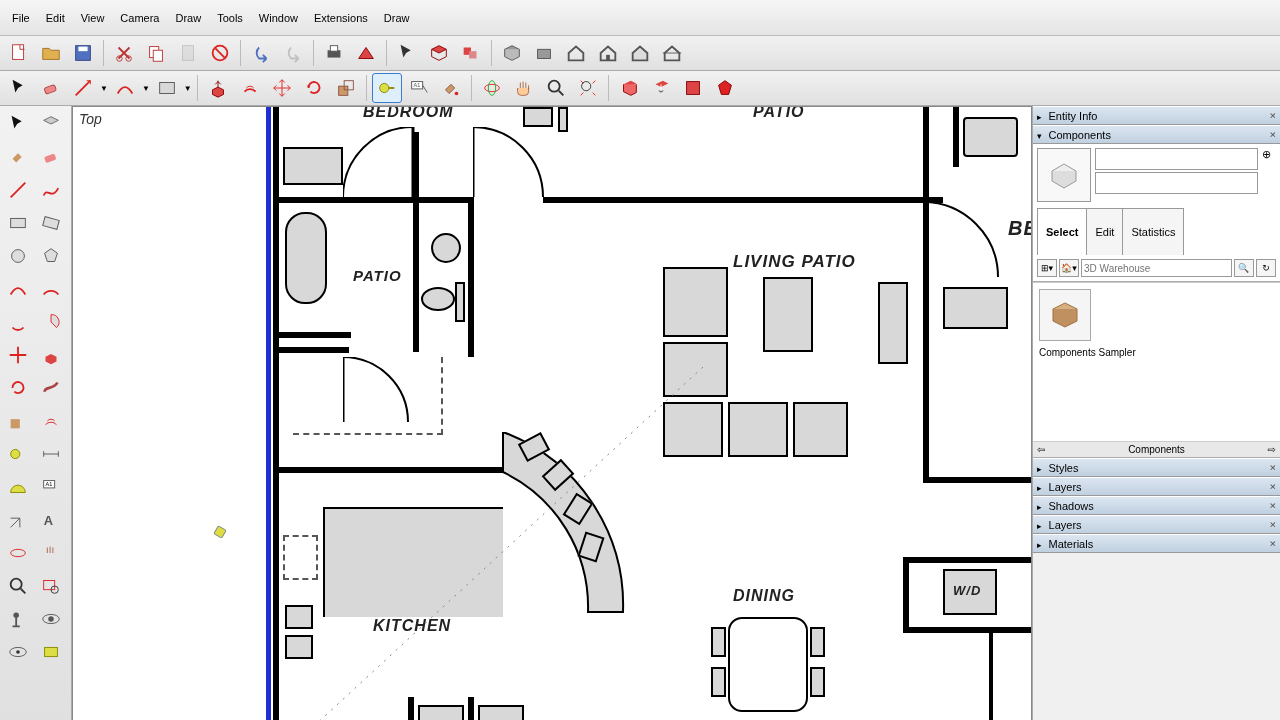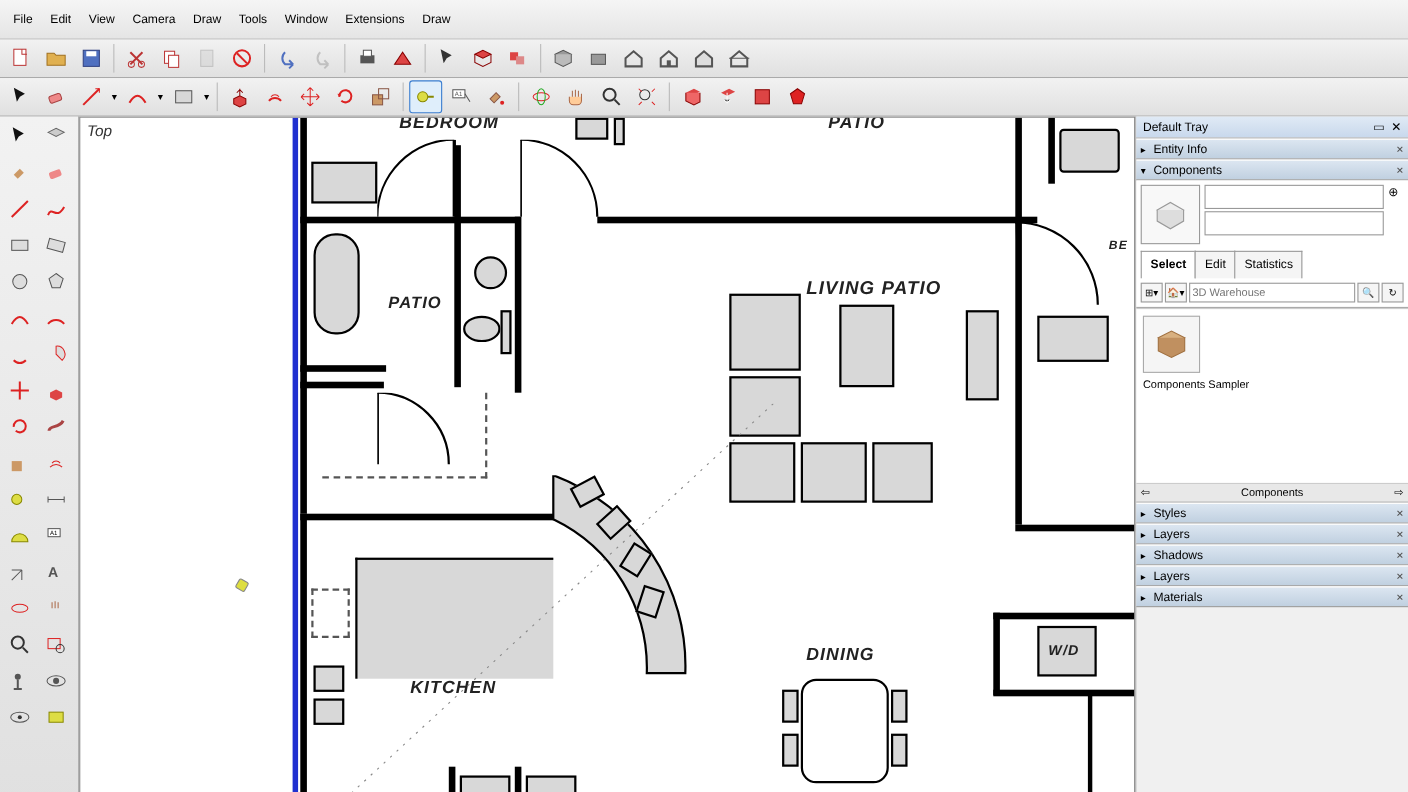--- a/index.html
+++ b/index.html
@@ -100,21 +100,21 @@
 .comp-thumb {
   display:flex; gap:4px; align-items:flex-start;
 }
 .comp-thumb .box {
   width:54px; height:54px; border:1px solid #999; background:#f8f8f8;
   display:flex; align-items:center; justify-content:center;
 }
 .comp-thumb .fields { flex:1; display:flex; flex-direction:column; gap:2px;}
 .comp-thumb .fields input { height:22px; border:1px solid #999; font-size:11px; padding:0 2px;}
 .tabs { display:flex; margin-top:6px; font-size:11px;}
-.tab { padding:6px 8px; border:1px solid #999; border-bottom:none; background:#f5f5f5; margin-right:-1px; cursor:pointer;}
+.tab { padding:17px 8px; border:1px solid #999; border-bottom:none; background:#f5f5f5; margin-right:-1px; cursor:pointer;}
 .tab.active { background:#fff; font-weight:bold;}
 .search-row { display:flex; gap:2px; margin-top:4px; align-items:center;}
 .search-row input { flex:1; height:18px; border:1px solid #999; font-size:10px; padding:0 2px;}
 .mini { width:20px; height:18px; border:1px solid #999; background:#f5f5f5; display:flex; align-items:center; justify-content:center; font-size:9px; cursor:pointer;}
 .comp-list { background:#fff; height:160px; border-top:1px solid #ccc; border-bottom:1px solid #ccc; overflow:auto; padding:2px;}
 .comp-item { display:flex; gap:6px; align-items:flex-start; padding:4px;flex-direction:column; }
 .comp-item .th { width:52px; height:52px; border:1px solid #aaa; background:#f5f5f5; display:flex; align-items:center; justify-content:center;}
 .comp-item .nm { font-size:10px; }
 .nav-row { display:flex; align-items:center; justify-content:space-between; background:#e8e8e8; padding:2px 4px; font-size:10px; border-bottom:1px solid #aaa;}
 .tri::before { content:"▸"; display:inline-block; margin-right:3px; font-size:9px;}
@@ -628,21 +628,21 @@
       <div class="thin" style="left:400px;top:235px;width:65px;height:55px;"></div>
       <div class="thin" style="left:400px;top:295px;width:60px;height:55px;"></div>
       <div class="thin" style="left:465px;top:295px;width:60px;height:55px;"></div>
       <div class="thin" style="left:530px;top:295px;width:55px;height:55px;"></div>
       <div class="thin" style="left:500px;top:170px;width:50px;height:75px;"></div>
       <div class="thin" style="left:615px;top:175px;width:30px;height:82px;"></div>
       <div class="thin" style="left:680px;top:180px;width:65px;height:42px;"></div>
 
       <div class="wall" style="left:690px;top:0;width:6px;height:60px;"></div>
       <div class="thin" style="left:700px;top:10px;width:55px;height:40px;border-radius:4px;"></div>
-      <div class="txt" style="left:745px;top:110px;font-size:11px;">BE</div>
+      <div class="txt" style="left:745px;top:110px;font-size:20px;">BE</div>
 
       <div class="wall" style="left:10px;top:360px;width:6px;height:260px;"></div>
       <div class="thin" style="left:60px;top:400px;width:180px;height:110px;border-bottom:none;border-right:none;"></div>
       <svg style="position:absolute;left:235px;top:325px;width:130px;height:190px;">
           <path d="M5 0 A185 185 0 0 1 125 180 L90 180 A150 150 0 0 0 5 40 Z" fill="#d8d8d8" stroke="#000" stroke-width="2"></path>
         </svg>
       <div class="thin" style="left:258px;top:330px;width:26px;height:20px;transform:rotate(-28deg);"></div>
       <div class="thin" style="left:282px;top:358px;width:26px;height:20px;transform:rotate(-42deg);"></div>
       <div class="thin" style="left:302px;top:392px;width:26px;height:20px;transform:rotate(-58deg);"></div>
       <div class="thin" style="left:315px;top:430px;width:26px;height:20px;transform:rotate(-72deg);"></div>
@@ -670,27 +670,20 @@
       <div class="thin" style="left:155px;top:598px;width:46px;height:22px;"></div>
       <div class="thin" style="left:215px;top:598px;width:46px;height:22px;"></div>
 
       <svg style="position:absolute;left:50px;top:260px;width:400px;height:360px;">
           <path d="M390 0 L0 360" stroke="#888" stroke-width="1" stroke-dasharray="2 6"></path>
         </svg>
     </div>
   </div>
 
   <div class="tray">
-    <div class="tray-title">
-      <span>Default Tray</span>
-      <span style="display:flex;gap:6px;">
-        <span style="cursor:pointer;">▭</span>
-        <span style="cursor:pointer;">✕</span>
-      </span>
-    </div>
     <div class="panel-head">
         <span class="tri"></span>
         <span>Entity Info</span>
         <span class="x">×</span>
       </div>
     <div class="panel-head">
         <span class="tri open"></span>
         <span>Components</span>
         <span class="x">×</span>
       </div>

